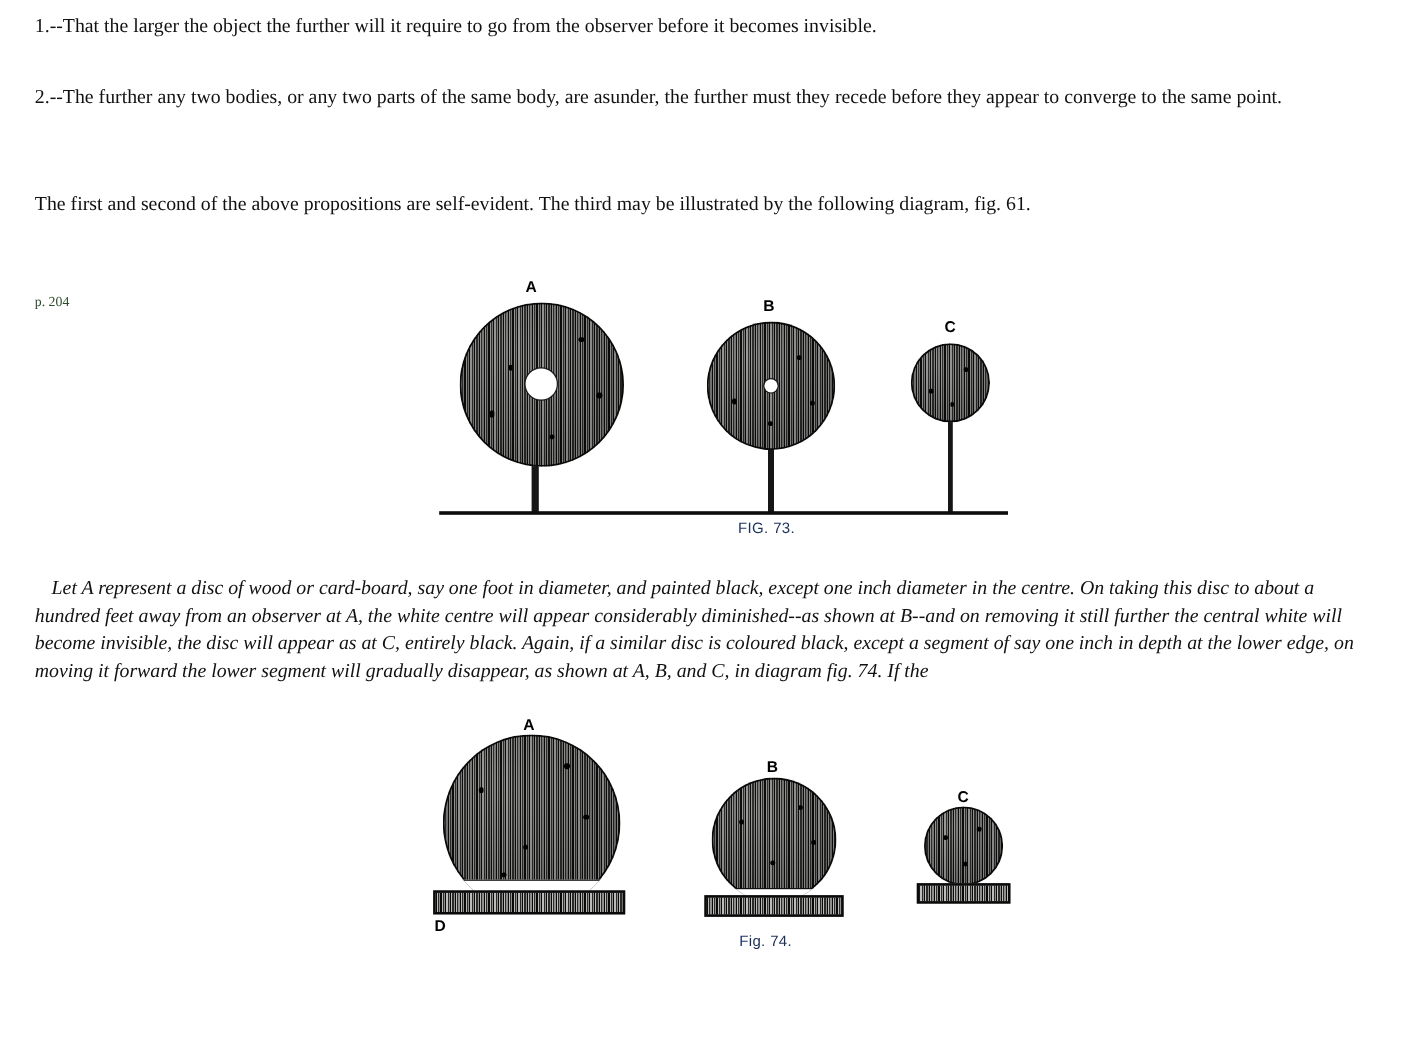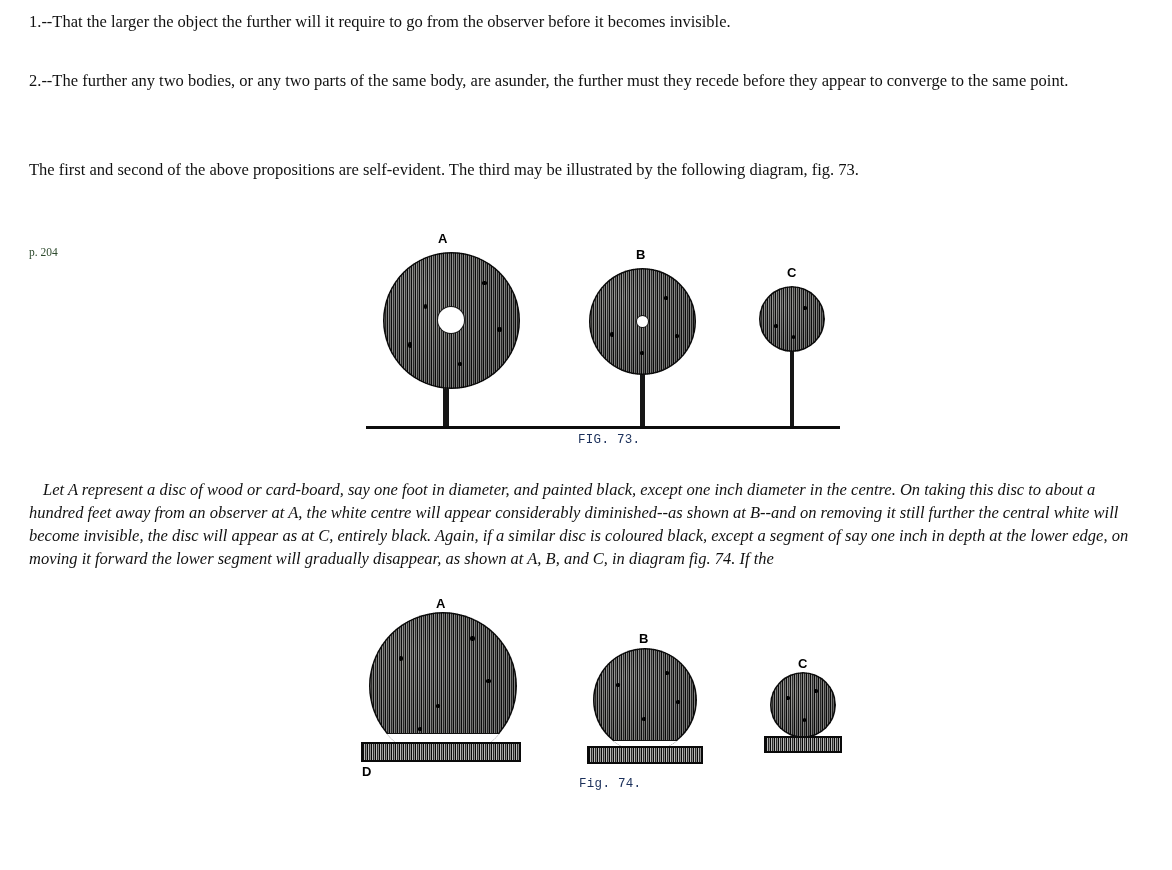--- a/index.html
+++ b/index.html
@@ -45,22 +45,23 @@
   }
   
   .figure {
     position: absolute;
   }
   .fig-caption {
     position: absolute;
     font-size: 12.5px;
     letter-spacing: 0.3px;
     color: #1a2f5a;
-    font-family: Liberation Mono, monospace;
+    font-family: Liberation Sans, sans-serif;
     white-space: nowrap;
+    margin-left: 37px;
   }
   .fig-label {
     position: absolute;
     font-family: "Liberation Sans", "DejaVu Sans", sans-serif;
     font-weight: bold;
     font-size: 13px;
     color: #000000;
     letter-spacing: 0.5px;
   }
   
@@ -124,21 +125,21 @@
   <div class="text-col" style="top:10px;">
     <p class="body-par">1.--That the larger the object the further will it require to go from the observer before it becomes invisible.</p>
   </div>
 
   <div class="text-col" style="top:52px;margin-top:17px;">
     <p class="body-par">2.--The further any two bodies, or any two parts of the same body, are asunder, the further must they recede before they appear to converge to the same point.</p>
   </div>
 
 
   <div class="text-col" style="top:158px;">
-    <p class="body-par">The first and second of the above propositions are self-evident. The third may be illustrated by the following diagram, fig. 73.</p>
+    <p class="body-par">The first and second of the above propositions are self-evident. The third may be illustrated by the following diagram, fig. 61.</p>
   </div>
 
   <div class="text-col" style="top:196px;margin-top:46px;">
     <span class="pagenum">p. 204</span>
   </div>
 
   <div class="figure" style="left:360px; top:228px; width:500px; height:222px;">
 
     <span class="fig-label" style="left:78px; top:3px;">A</span>
     <div class="stand" style="left:83px; top:160px; width:6px; height:40px;"></div>

